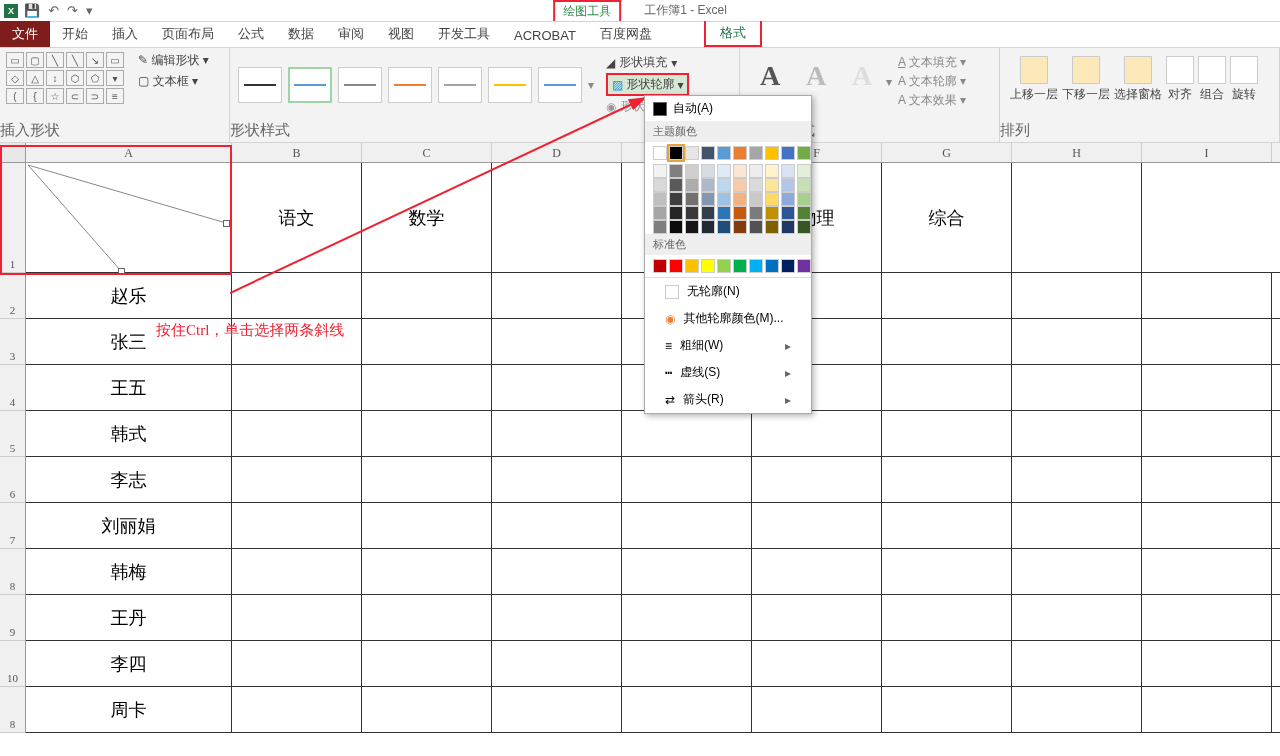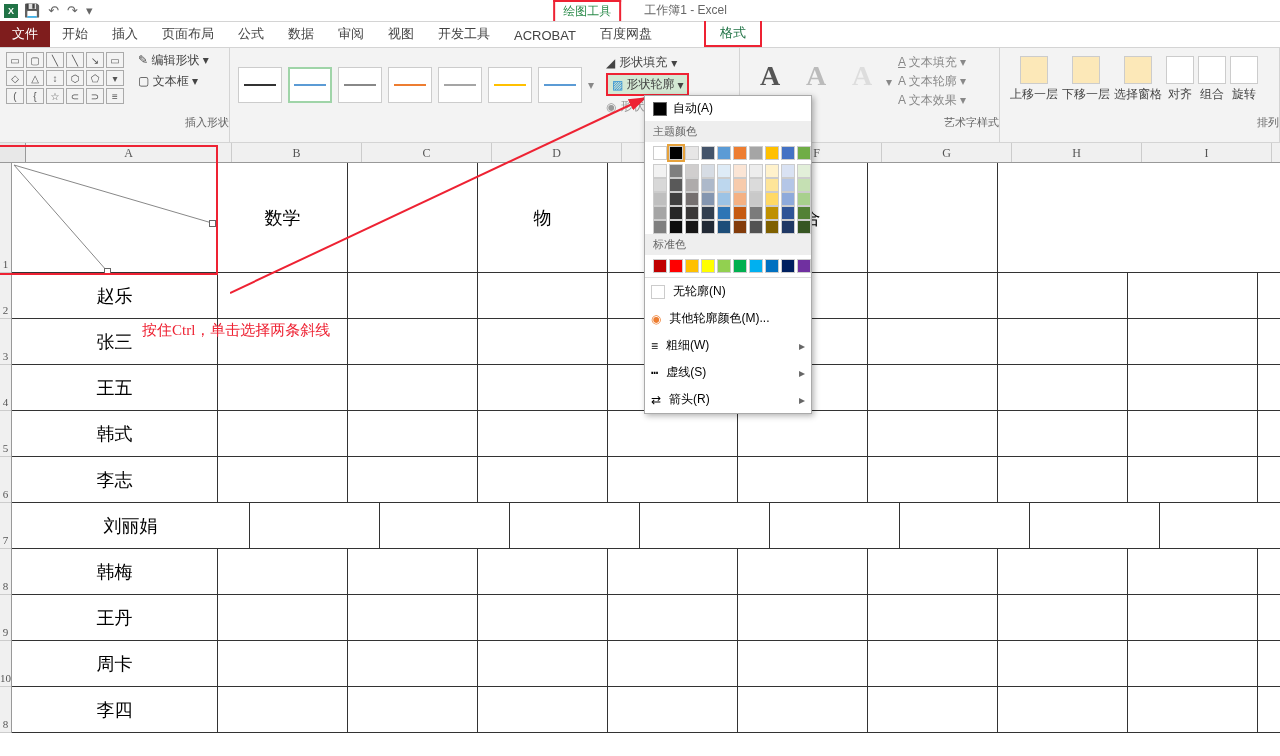--- a/index.html
+++ b/index.html
@@ -10,21 +10,21 @@
 .qat span{color:#666;font-size:13px}
 .center-title{position:absolute;left:50%;transform:translateX(-50%);display:flex;gap:23px;align-items:center}
 .tool-ctx{color:#2a8a4a;font-size:12px;padding:1px 8px;border:2px solid #e23;border-bottom:none}
 .doc-title{color:#666;font-size:12px}
 .tabs{height:26px;background:#fff;display:flex;align-items:flex-end;border-bottom:1px solid #d4d4d4}
 .tab{padding:4px 12px;color:#444;cursor:pointer;font-size:13px}
 .tab.file{background:#7f1d1d;color:#fff}
 .tab.active-fmt{color:#217346;border:2px solid #e23;border-top:none;padding:3px 14px}
 .ribbon{height:95px;background:#f3f3f3;border-bottom:1px solid #d4d4d4;display:flex;position:relative}
 .rgroup{border-right:1px solid #d4d4d4;padding:4px 6px;display:flex;flex-direction:column;justify-content:space-between;position:relative}
-.rgroup-label{position:absolute;bottom:12px;left:0;right:0;text-align:right;font-size:11px;color:#666}
+.rgroup-label{position:absolute;bottom:2px;left:0;right:0;text-align:left;font-size:15px;color:#666}
 .shape-grid{display:grid;grid-template-columns:repeat(6,18px);gap:2px}
 .shape-cell{width:18px;height:16px;border:1px solid #aaa;display:flex;align-items:center;justify-content:center;font-size:10px;color:#555}
 .shape-tools{display:flex;flex-direction:column;gap:4px;font-size:11px;color:#444;padding-left:8px}
 .style-gallery{display:flex;gap:6px;align-items:center;padding:2px}
 .style-item{width:44px;height:36px;border:1px solid #ccc;background:#fff;display:flex;align-items:center;justify-content:center}
 .style-item.sel{border:2px solid #9fd4a8}
 .style-line{width:32px;height:2px;background:#333}
 .fill-section{display:flex;flex-direction:column;gap:2px;font-size:11px;color:#444;padding:2px 8px}
 .fill-row{display:flex;align-items:center;gap:4px}
 .outline-btn{border:2px solid #e23;padding:1px 4px;display:flex;align-items:center;gap:3px;background:#d4e8d4}
@@ -50,21 +50,21 @@
 .sel-box{position:absolute;border:2px solid #e23;pointer-events:none}
 .handle{position:absolute;width:7px;height:7px;background:#fff;border:1px solid #666}
 .color-popup{position:absolute;background:#fff;border:1px solid #aaa;box-shadow:2px 2px 6px rgba(0,0,0,0.3);width:168px;z-index:100}
 .cp-auto{display:flex;align-items:center;gap:6px;padding:4px 8px;font-size:12px}
 .cp-swatch{width:14px;height:14px;border:1px solid #666}
 .cp-header{font-size:11px;color:#666;padding:3px 8px;background:#eee}
 .cp-grid{display:grid;grid-template-columns:repeat(10,14px);gap:2px;padding:4px 8px}
 .cp-c{width:14px;height:14px;border:1px solid #ccc}
 .cp-c.hl{outline:2px solid #e6a23c;outline-offset:0}
 .cp-menu{border-top:1px solid #ddd}
-.cp-mi{padding:5px 6px;font-size:12px;display:flex;align-items:center;gap:8px}
+.cp-mi{padding:5px 20px;font-size:12px;display:flex;align-items:center;gap:8px}
 .cp-mi .arr{margin-left:auto;color:#666}
 .svg-lines{position:absolute;top:0;left:0;pointer-events:none}
 .red-arrow{position:absolute;pointer-events:none}
 </style>
 </head>
 <body>
 
 <div class="titlebar">
   <span class="tb-icon">X</span>
   <div class="qat">
@@ -231,20 +231,21 @@
       <svg class="svg-lines" width="210" height="110" style="left:0;top:0">
         <line x1="2" y1="2" x2="95" y2="108" stroke="#888" stroke-width="1"></line>
         <line x1="2" y1="2" x2="200" y2="60" stroke="#888" stroke-width="1"></line>
       </svg>
       <div class="handle" style="left:92px;top:105px"></div>
       <div class="handle" style="left:197px;top:57px"></div>
       <div class="sel-box" style="left:-26px;top:-18px;width:232px;height:130px"></div>
       <div class="annotation" style="left:130px;top:158px">按住Ctrl，单击选择两条斜线</div>
     <div class="crow tall">
           <div class="cell" style="width: 206px;"></div>
+          <div class="cell" style="width: 130px;">语文</div>
           <div class="cell" style="width: 130px;">数学</div>
           <div class="cell" style="width: 130px;"></div>
           <div class="cell" style="width: 130px;">物</div>
           <div class="cell" style="width: 130px;">物理</div>
           <div class="cell" style="width: 130px;">综合</div>
           <div class="cell" style="width: 130px;"></div>
         </div>
         <div class="crow">
           <div class="cell" style="width: 206px;">赵乐</div>
           <div class="cell" style="width: 130px;"></div>
@@ -294,21 +295,21 @@
           <div class="cell" style="width: 130px;"></div>
           <div class="cell" style="width: 130px;"></div>
           <div class="cell" style="width: 130px;"></div>
           <div class="cell" style="width: 130px;"></div>
           <div class="cell" style="width: 130px;"></div>
           <div class="cell" style="width: 130px;"></div>
           <div class="cell" style="width: 130px;"></div>
           <div class="cell" style="width: 130px;"></div>
         </div>
         <div class="crow">
-          <div class="cell" style="width: 238px;">刘丽娟</div>
+          <div class="cell" style="width: 206px;">刘丽娟</div>
           <div class="cell" style="width: 130px;"></div>
           <div class="cell" style="width: 130px;"></div>
           <div class="cell" style="width: 130px;"></div>
           <div class="cell" style="width: 130px;"></div>
           <div class="cell" style="width: 130px;"></div>
           <div class="cell" style="width: 130px;"></div>
           <div class="cell" style="width: 130px;"></div>
           <div class="cell" style="width: 130px;"></div>
         </div>
         <div class="crow">
@@ -327,32 +328,32 @@
           <div class="cell" style="width: 130px;"></div>
           <div class="cell" style="width: 130px;"></div>
           <div class="cell" style="width: 130px;"></div>
           <div class="cell" style="width: 130px;"></div>
           <div class="cell" style="width: 130px;"></div>
           <div class="cell" style="width: 130px;"></div>
           <div class="cell" style="width: 130px;"></div>
           <div class="cell" style="width: 130px;"></div>
         </div>
         <div class="crow">
+          <div class="cell" style="width: 206px;">李四</div>
+          <div class="cell" style="width: 130px;"></div>
+          <div class="cell" style="width: 130px;"></div>
+          <div class="cell" style="width: 130px;"></div>
+          <div class="cell" style="width: 130px;"></div>
+          <div class="cell" style="width: 130px;"></div>
+          <div class="cell" style="width: 130px;"></div>
+          <div class="cell" style="width: 130px;"></div>
+          <div class="cell" style="width: 130px;"></div>
+        </div>
+        <div class="crow">
           <div class="cell" style="width: 206px;">周卡</div>
-          <div class="cell" style="width: 130px;"></div>
-          <div class="cell" style="width: 130px;"></div>
-          <div class="cell" style="width: 130px;"></div>
-          <div class="cell" style="width: 130px;"></div>
-          <div class="cell" style="width: 130px;"></div>
-          <div class="cell" style="width: 130px;"></div>
-          <div class="cell" style="width: 130px;"></div>
-          <div class="cell" style="width: 130px;"></div>
-        </div>
-        <div class="crow">
-          <div class="cell" style="width: 206px;">李四</div>
           <div class="cell" style="width: 130px;"></div>
           <div class="cell" style="width: 130px;"></div>
           <div class="cell" style="width: 130px;"></div>
           <div class="cell" style="width: 130px;"></div>
           <div class="cell" style="width: 130px;"></div>
           <div class="cell" style="width: 130px;"></div>
           <div class="cell" style="width: 130px;"></div>
           <div class="cell" style="width: 130px;"></div>
         </div>
       </div>

